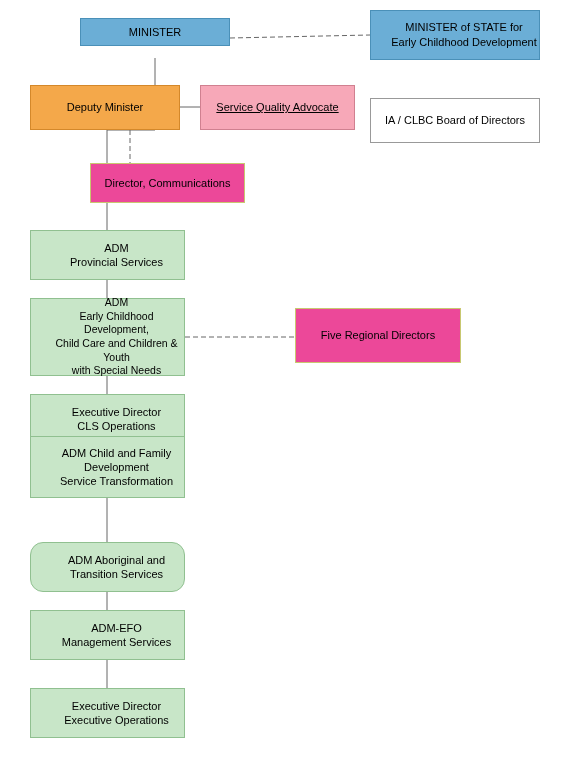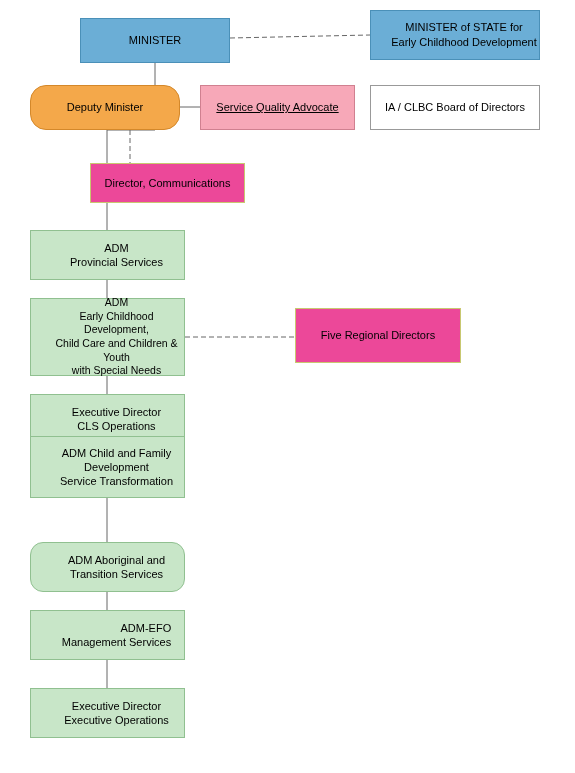--- a/index.html
+++ b/index.html
@@ -30,21 +30,20 @@
     }
     .blue-node {
       background-color: #6baed6;
       border-color: #4a90b8;
       color: #000;
     }
     .orange-node {
       background-color: #f4a84a;
       border-color: #d4882a;
       color: #000;
-      border-radius: 16px;
     }
     .pink-node {
       background-color: #f7a8b8;
       border-color: #d08090;
       color: #000;
       text-decoration: underline;
     }
     .yellow-node {
       background-color: #ec4899;
       border-color: #c8c870;
@@ -53,20 +52,21 @@
     .green-node {
       background-color: #c8e6c8;
       border-color: #90c090;
       color: #000;
       padding-left: 24px;
     }
     .white-node {
       background-color: #fff;
       border-color: #999;
       color: #000;
+      margin-top: 13px;
     }
     svg.lines {
       position: absolute;
       top: 0;
       left: 0;
       width: 575px;
       height: 773px;
       pointer-events: none;
     }
     svg.lines line, svg.lines path, svg.lines polyline {
@@ -100,21 +100,21 @@
     <line x1="107" y1="493" x2="185" y2="493"></line>
     <line x1="107" y1="568" x2="185" y2="568"></line>
     <line x1="107" y1="638" x2="185" y2="638"></line>
     <line x1="107" y1="715" x2="185" y2="715"></line>
 
     <line class="dashed" x1="185" y1="337" x2="295" y2="337"></line>
 
     <line x1="107" y1="130" x2="155" y2="130"></line>
   </svg>
 
-  <div class="node blue-node" style="left:80px;top:18px;width:150px;height:45px;">MINISTER</div>
+  <div class="node blue-node" style="left:80px;top:18px;width:150px;height:28px;">MINISTER</div>
 
   <div class="node blue-node" style="left:370px;top:10px;width:170px;height:50px;"></div>
   <div style="position:absolute;left:370px;top:10px;width:188px;height:50px;display:flex;align-items:center;justify-content:center;text-align:center;font-size:11px;line-height:1.4;border-radius:15px;">
     MINISTER of STATE for<br>Early Childhood Development
   </div>
 
   <div class="node orange-node" style="left:30px;top:85px;width:150px;height:45px;">Deputy Minister</div>
 
   <div class="node pink-node" style="left:200px;top:85px;width:155px;height:45px;">Service Quality Advocate</div>
 
@@ -125,19 +125,19 @@
   <div class="node green-node" style="left:30px;top:230px;width:155px;height:50px;">ADM<br>Provincial Services</div>
 
   <div class="node green-node" style="left:30px;top:298px;width:155px;height:78px;font-size:10.5px;">ADM<br>Early Childhood Development,<br>Child Care and Children &amp; Youth<br>with Special Needs</div>
 
   <div class="node green-node" style="left:30px;top:394px;width:155px;height:50px;">Executive Director<br>CLS Operations</div>
 
   <div class="node green-node" style="left:30px;top:436px;width:155px;height:62px;">ADM Child and Family<br>Development<br>Service Transformation</div>
 
   <div class="node green-node" style="left:30px;top:542px;width:155px;height:50px;border-radius:13px;">ADM Aboriginal and<br>Transition Services</div>
 
-  <div class="node green-node" style="left:30px;top:610px;width:155px;height:50px;text-align:right;">ADM-EFO<br>Management Services</div>
+  <div class="node green-node" style="left:30px;top:610px;width:155px;height:50px;">ADM-EFO<br>Management Services</div>
 
   <div class="node green-node" style="left:30px;top:688px;width:155px;height:50px;">Executive Director<br>Executive Operations</div>
 
   <div class="node yellow-node" style="left:295px;top:308px;width:166px;height:55px;">Five Regional Directors</div>
 
 </div>
 
 </body></html>

